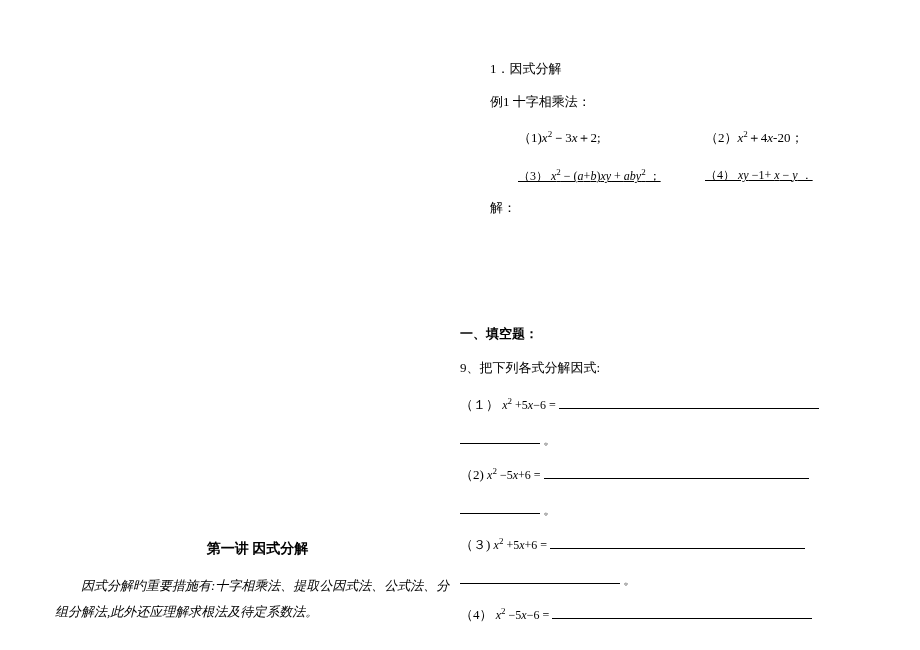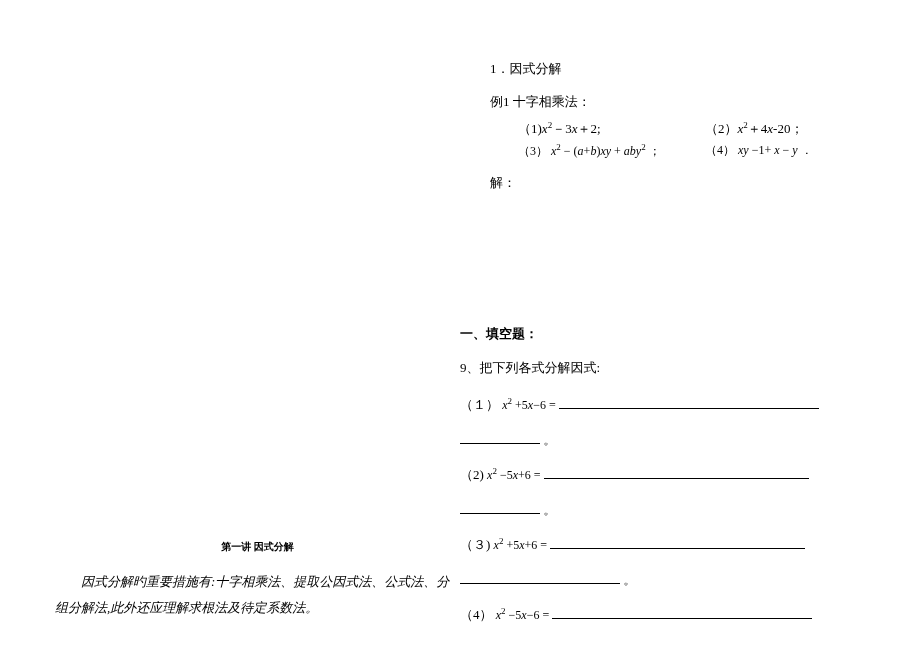--- a/index.html
+++ b/index.html
@@ -22,21 +22,21 @@
     .italic {
       font-style: italic;
       font-family: "Times New Roman", serif;
     }
     .sup {
       font-size: 9px;
       vertical-align: super;
     }
     .heading {
       font-weight: bold;
-      font-size: 10px;
+      font-size: 14px;
     }
     .blank {
       display: inline-block;
       border-bottom: 1px solid #000;
       min-width: 200px;
       height: 14px;
     }
     .bold {
       font-weight: bold;
     }
@@ -46,29 +46,29 @@
     }
   </style>
 </head>
 <body>
 
 <div class="section" style="left:490px; top:60px; width:412px;">
   <div>
     <span>1．</span><span>因式分解</span>
   </div>
   <div style="margin-top:15px;">例1  十字相乘法：</div>
-  <div style="margin-top:9px; display:flex;">
+  <div style="margin-top:18px; display:flex;">
     <div style="width:215px; padding-left:28px;">
       <span>（1)</span><span class="italic">x</span><span class="sup">2</span><span>－3</span><span class="italic">x</span><span>＋2;</span>
     </div>
     <div>
       <span>（2）</span><span class="italic">x</span><span class="sup">2</span><span>＋4</span><span class="italic">x</span><span>-20；</span>
     </div>
   </div>
-  <div style="margin-top:4px; display:flex; font-size:12px;">
+  <div style="margin-top:20px; display:flex; font-size:12px;text-decoration:underline;">
     <div style="width:215px; padding-left:28px;">
       <span>（3）</span><span class="italic"> x</span><span class="sup">2</span><span> − (</span><span class="italic">a</span><span>+</span><span class="italic">b</span><span>)</span><span class="italic">xy</span><span> + </span><span class="italic">aby</span><span class="sup">2</span><span> ；</span>
     </div>
     <div>
       <span>（4）</span><span class="italic"> xy</span><span> −1+ </span><span class="italic">x</span><span> − </span><span class="italic">y</span><span> ．</span>
     </div>
   </div>
   <div style="margin-top:14px;">解：</div>
 </div>
 

